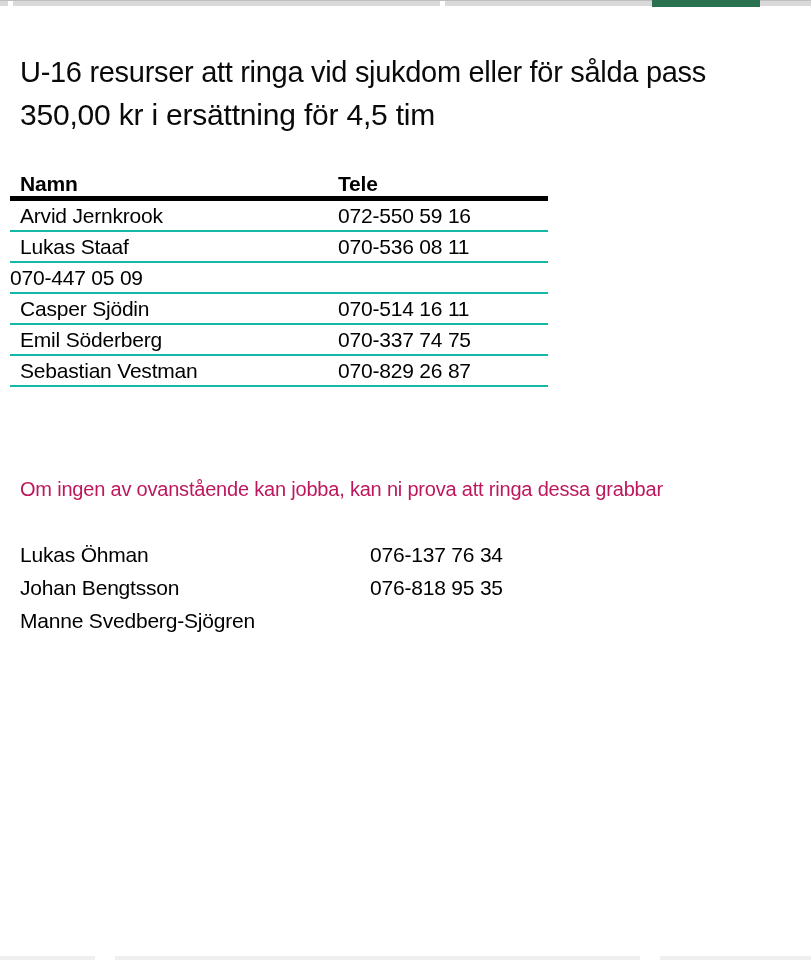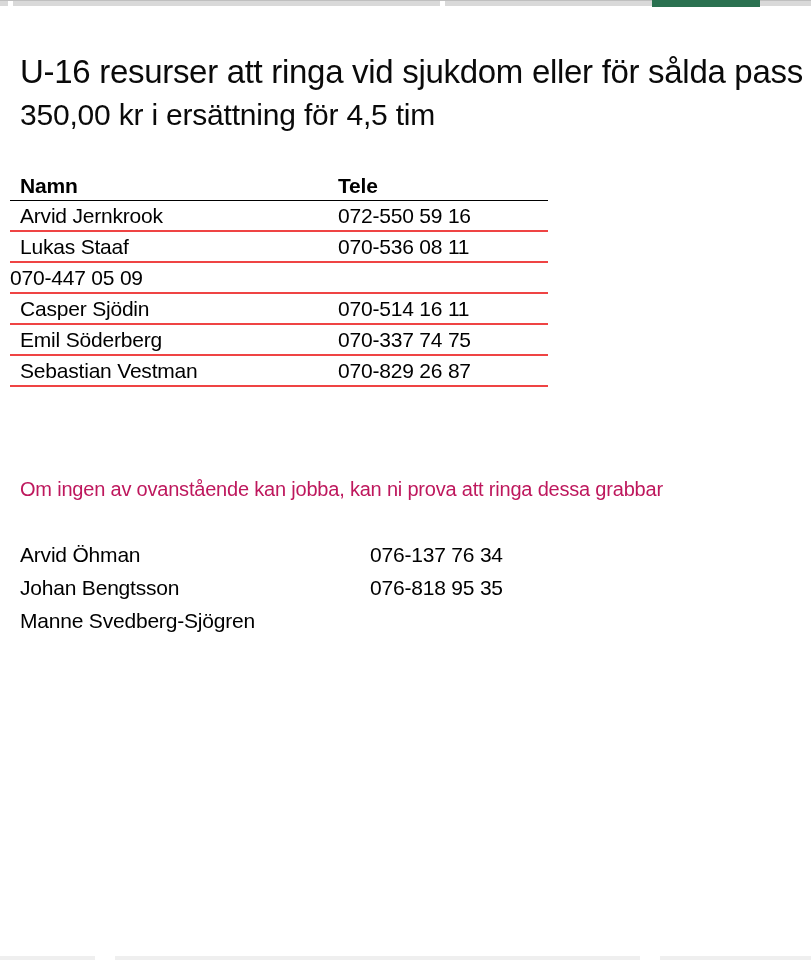--- a/index.html
+++ b/index.html
@@ -22,40 +22,40 @@
 
   
   .bottom-strip { position:absolute; bottom:0; left:0; width:811px; height:4px; }
   .bottom-seg { position:absolute; bottom:0; height:4px; background:#efefef; }
   .bseg-1 { left:0; width:95px; }
   .bseg-2 { left:115px; width:525px; }
   .bseg-3 { left:660px; width:151px; }
 
   .title {
     position:absolute; left:20px; top:55px;
-    font-size:33px; line-height:34px; color:#0a0a0a;
+    font-size:29px; line-height:34px; color:#0a0a0a;
     white-space:nowrap; letter-spacing:-0.3px;
   }
   .subtitle {
     position:absolute; left:20px; top:101px;
     font-size:30px; line-height:28px; color:#0a0a0a;
     white-space:nowrap; letter-spacing:-0.2px;
   }
 
   .contact-table {
     position:absolute; left:10px; top:172px; width:538px;
     font-size:21px; letter-spacing:-0.2px;
   }
   .tbl-header {
     display:flex; align-items:center; height:29px;
-    border-bottom:1px solid #000000; font-weight:bold;
+    border-bottom:5px solid #000000; font-weight:bold;
   }
   .tbl-row {
     display:flex; align-items:center; height:31px;
-    border-bottom:2px solid #ef4444;
+    border-bottom:2px solid #14b8a6;
   }
   .cell-name { width:328px; padding-left:10px; white-space:nowrap; }
   .cell-tele { flex:1; white-space:nowrap; }
 
   .note {
     position:absolute; left:20px; top:476px;
     font-size:20px; line-height:26px; color:#be185d;
     white-space:nowrap; letter-spacing:-0.2px;
   }
 
@@ -106,21 +106,21 @@
   <div class="tbl-row">
     <span class="cell-name">Sebastian Vestman</span>
     <span class="cell-tele">070-829 26 87</span>
   </div>
 </div>
 
 <div class="note">Om ingen av ovanstående kan jobba, kan ni prova att ringa dessa grabbar</div>
 
 <div class="backup-list">
   <div class="backup-row">
-    <span class="backup-name">Arvid Öhman</span>
+    <span class="backup-name">Lukas Öhman</span>
     <span class="backup-tele">076-137 76 34</span>
   </div>
   <div class="backup-row">
     <span class="backup-name">Johan Bengtsson</span>
     <span class="backup-tele">076-818 95 35</span>
   </div>
   <div class="backup-row">
     <span class="backup-name">Manne Svedberg-Sjögren</span>
   </div>
 </div>

